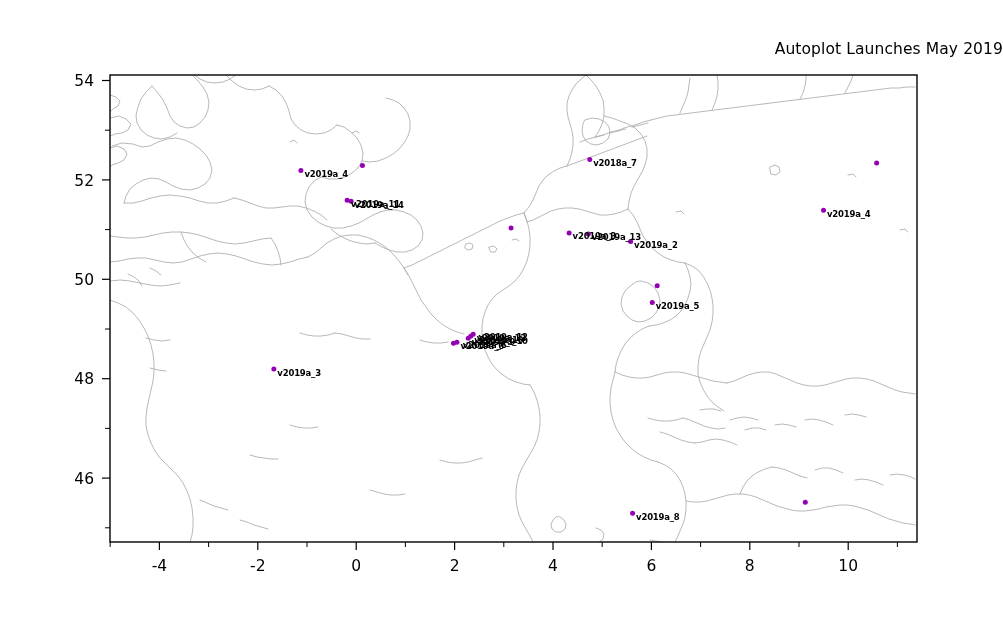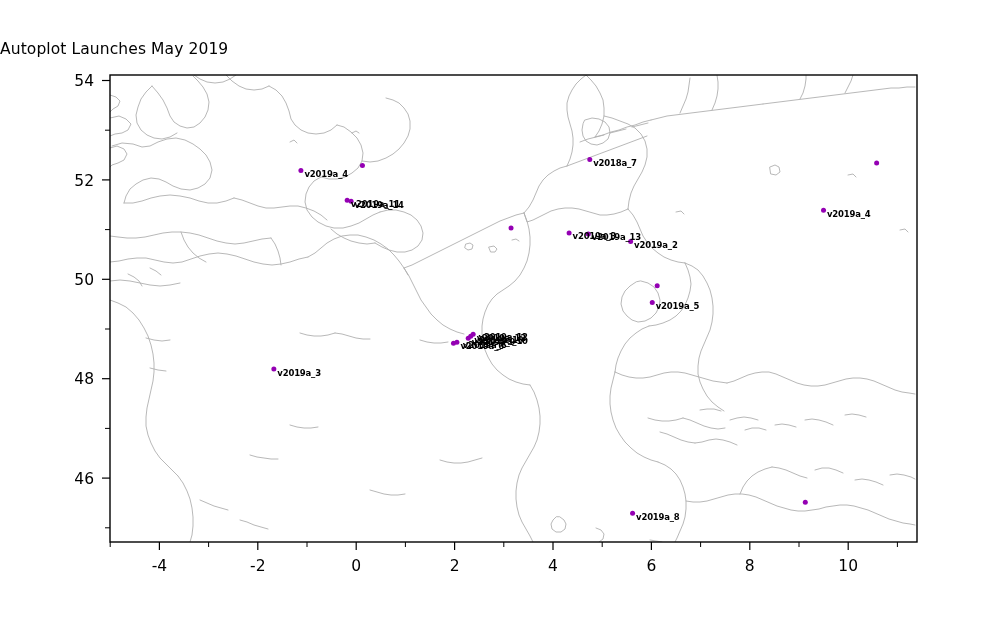--- a/index.html
+++ b/index.html
@@ -19,21 +19,21 @@
     left: 0; top: 0;
     width: 1003px;
     height: 633px;
     background: #ffffff;
   }
   #chart-title {
     position: absolute;
     left: 0;
     top: 40px;
     width: 1003px;
-    text-align: left;
+    text-align: right;
     font-size: 15.5px;
     color: #000000;
     letter-spacing: 0.1px;
     white-space: pre;
   }
   #plot-svg {
     position: absolute;
     left: 0; top: 0;
   }
   .tick-label {

